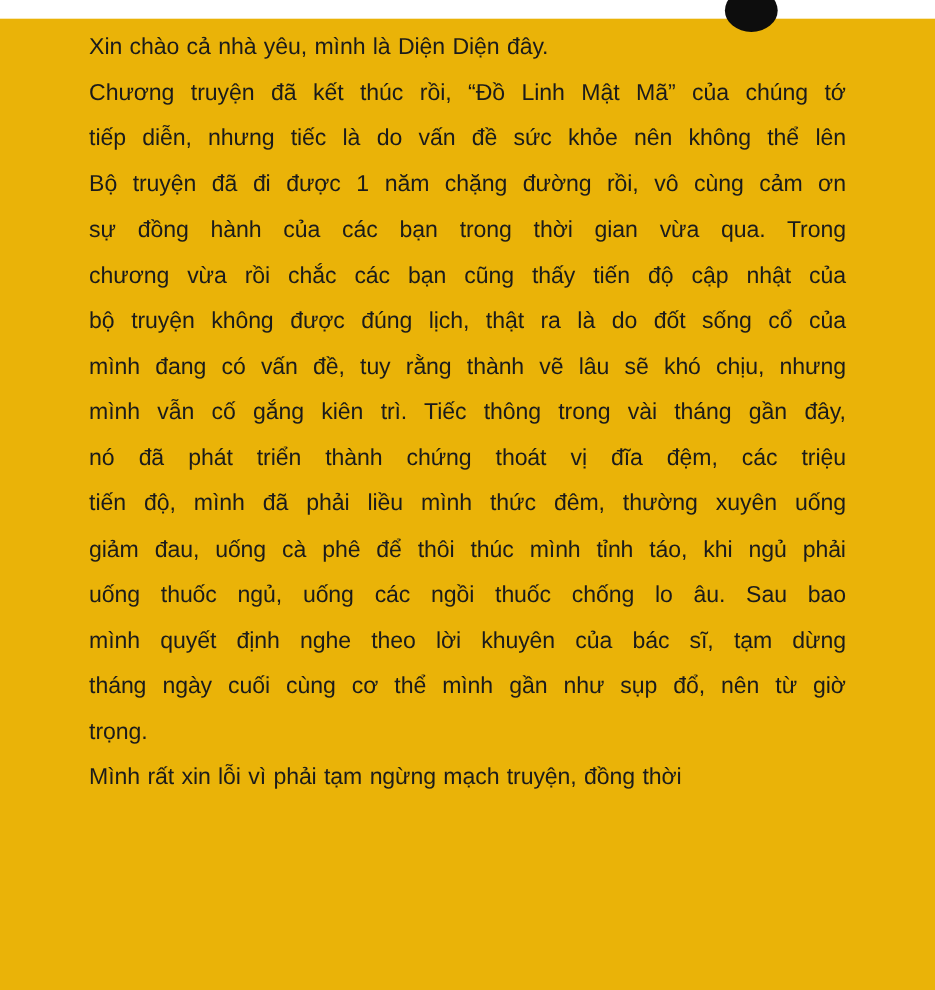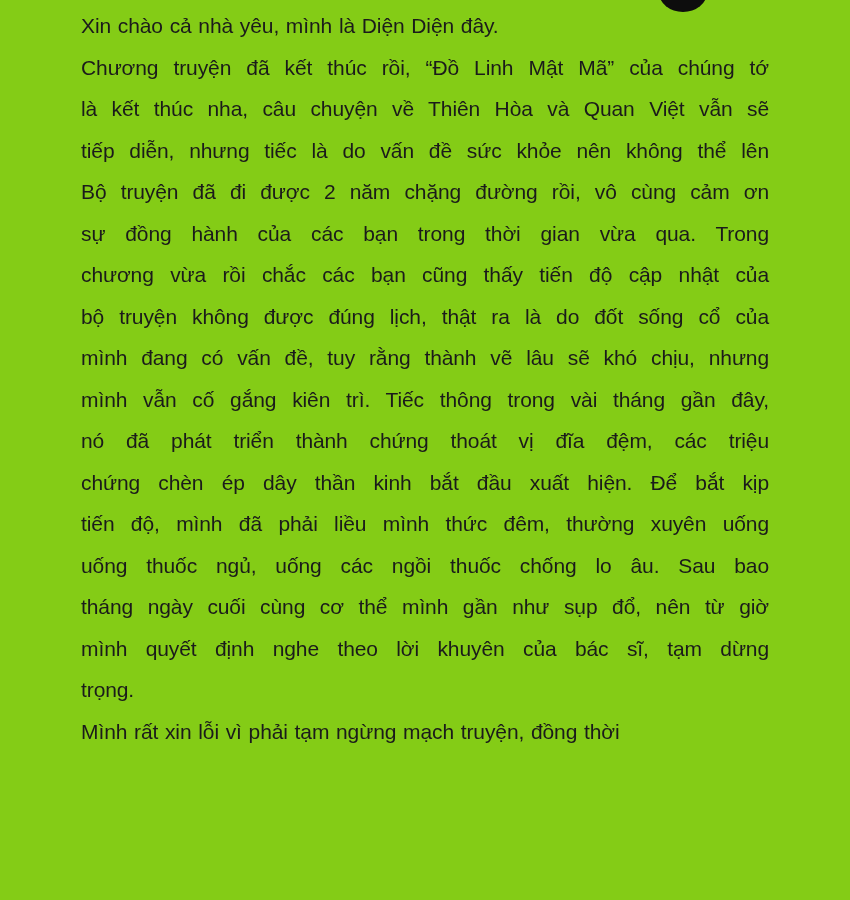--- a/index.html
+++ b/index.html
@@ -10,21 +10,22 @@
     width: 850px;
     height: 900px;
     background: #ffffff;
     overflow: hidden;
     position: relative;
     font-family: "Liberation Sans", sans-serif;
   }
   .page {
     position: absolute;
     inset: 0;
-    background: #84cc16;
+    background: #eab308;
+    margin-top: 17px;
   }
   
   .ink-blob {
     position: absolute;
     left: 659px;
     top: -27px;
     width: 48px;
     height: 39px;
     background: #0d0d0d;
     border-radius: 50%;
@@ -53,31 +54,30 @@
 </head>
 <body>
 
 <div class="page">
 
   <div class="ink-blob"></div>
 
   <div class="note">
     <div class="line para-end">Xin chào cả nhà yêu, mình là Diện Diện đây.</div>
     <div class="line">Chương truyện đã kết thúc rồi, “Đồ Linh Mật Mã” của chúng tớ</div>
-    <div class="line">là kết thúc nha, câu chuyện về Thiên Hòa và Quan Việt vẫn sẽ</div>
     <div class="line">tiếp diễn, nhưng tiếc là do vấn đề sức khỏe nên không thể lên</div>
-    <div class="line">Bộ truyện đã đi được 2 năm chặng đường rồi, vô cùng cảm ơn</div>
+    <div class="line">Bộ truyện đã đi được 1 năm chặng đường rồi, vô cùng cảm ơn</div>
     <div class="line">sự đồng hành của các bạn trong thời gian vừa qua. Trong</div>
     <div class="line">chương vừa rồi chắc các bạn cũng thấy tiến độ cập nhật của</div>
     <div class="line">bộ truyện không được đúng lịch, thật ra là do đốt sống cổ của</div>
     <div class="line">mình đang có vấn đề, tuy rằng thành vẽ lâu sẽ khó chịu, nhưng</div>
     <div class="line">mình vẫn cố gắng kiên trì. Tiếc thông trong vài tháng gần đây,</div>
     <div class="line">nó đã phát triển thành chứng thoát vị đĩa đệm, các triệu</div>
-    <div class="line">chứng chèn ép dây thần kinh bắt đầu xuất hiện. Để bắt kịp</div>
     <div class="line">tiến độ, mình đã phải liều mình thức đêm, thường xuyên uống</div>
+    <div class="line">giảm đau, uống cà phê để thôi thúc mình tỉnh táo, khi ngủ phải</div>
     <div class="line">uống thuốc ngủ, uống các ngồi thuốc chống lo âu. Sau bao</div>
+    <div class="line">mình quyết định nghe theo lời khuyên của bác sĩ, tạm dừng</div>
     <div class="line">tháng ngày cuối cùng cơ thể mình gần như sụp đổ, nên từ giờ</div>
-    <div class="line">mình quyết định nghe theo lời khuyên của bác sĩ, tạm dừng</div>
     <div class="line para-end">trọng.</div>
     <div class="line para-end">Mình rất xin lỗi vì phải tạm ngừng mạch truyện, đồng thời</div>
   </div>
 
 </div>
 
 </body></html>

